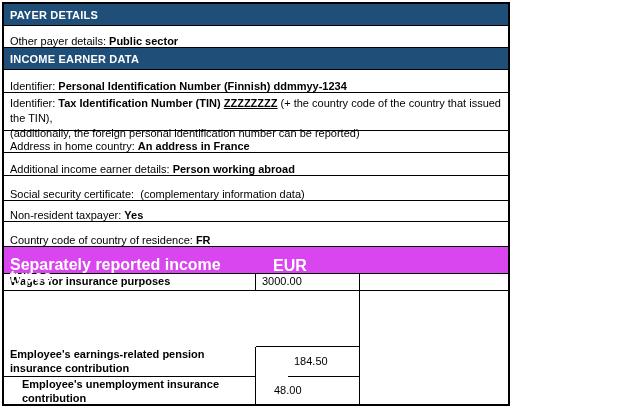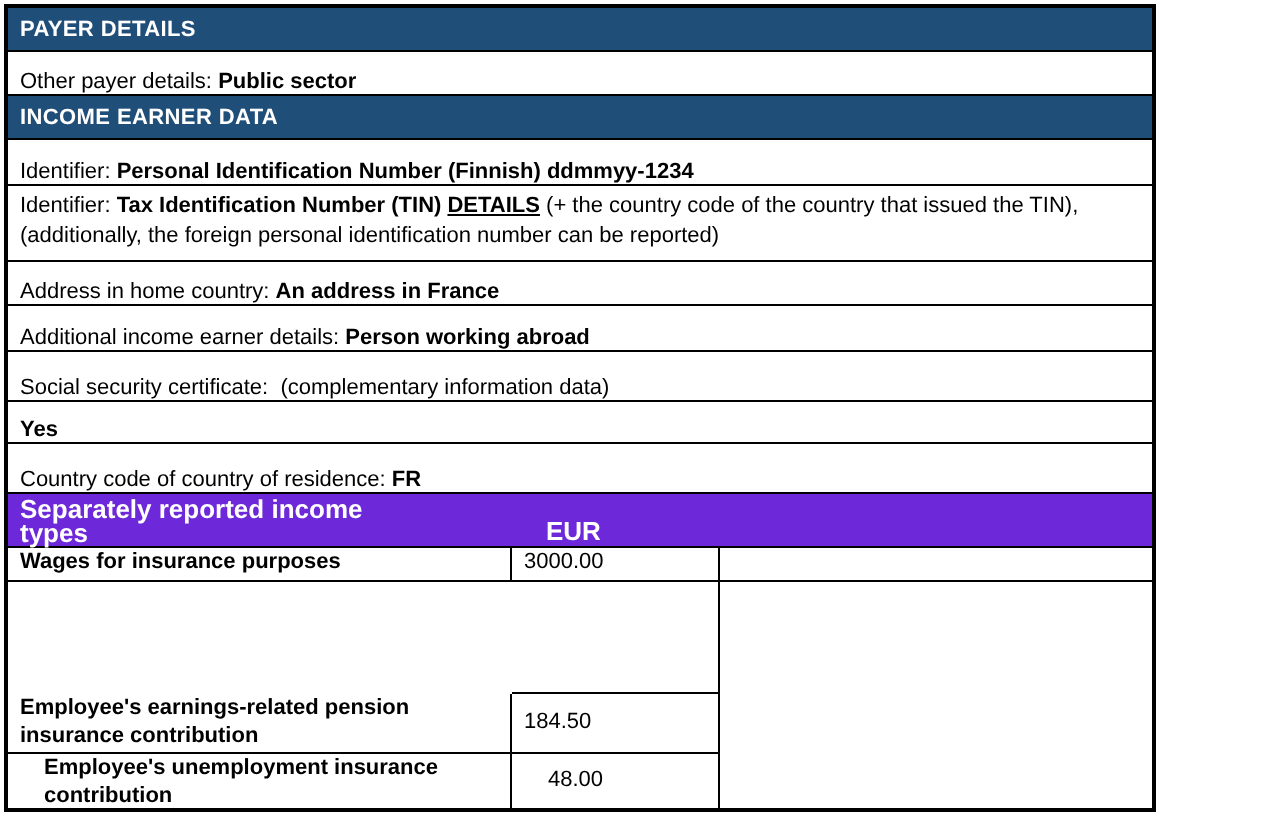--- a/index.html
+++ b/index.html
@@ -1,37 +1,37 @@
 <!DOCTYPE html>
 <html><head>
 <meta charset="utf-8">
 <style>
   * { margin:0; padding:0; box-sizing:border-box; }
   html,body { background:#ffffff; }
   body { font-family:"Liberation Sans", sans-serif; color:#000; }
   .page { width:640px; height:408px; background:#fff; padding:2px; overflow:hidden; }
-  .doc { width:576px; border:2px solid #000; background:#fff; }
+  .doc { width:508px; border:2px solid #000; background:#fff; }
 
   .sec-h {
     background:#1f4e79; color:#fff; font-weight:bold; font-size:11px;
     height:22px; display:flex; align-items:center; padding:0 6px;
     border-bottom:1.5px solid #000; letter-spacing:0.2px;
   }
   .row {
     font-size:11px; display:flex; align-items:flex-end;
     padding:0 6px; border-bottom:1.5px solid #000; white-space:pre-wrap;
   }
   .row .b { font-weight:bold; }
   .row .u { font-weight:bold; text-decoration:underline; }
   .row.multi { display:block; line-height:15px; padding-top:3px; }
   .h21{height:21px} .h22{height:22px} .h23{height:23px} .h25{height:25px} .h38{height:38px}
 
   .inc-h {
-    background:#6d28d9; color:#fff; font-weight:bold; font-size:13px;
-    line-height:12px; height:27px; padding:2px 6px 0 6px;
+    background:#d946ef; color:#fff; font-weight:bold; font-size:16px;
+    line-height:12px; height:27px; padding:12px 6px 0 6px;
     border-bottom:1.5px solid #000; position:relative;
   }
   .inc-h .eur { position:absolute; left:269px; top:13px; }
 
   .income-grid {
     display:grid;
     grid-template-columns:252px 104px 1fr;
     grid-template-rows:17px 56px 30px 27px;
     font-size:11px; line-height:13.5px;
   }
@@ -55,47 +55,47 @@
     </div>
 
     <div class="row h22"><span>Other payer details: </span><span class="b">Public sector</span></div>
 
     <div class="sec-h">
       <span>INCOME EARNER DATA</span>
     </div>
 
     <div class="row h23"><span>Identifier: </span><span class="b">Personal Identification Number (Finnish) ddmmyy-1234</span></div>
 
-    <div class="row multi h38"><span>Identifier: </span><span class="b">Tax Identification Number (TIN) </span><span class="u">DETAILS</span><span> (+ the country code of the country that issued the TIN),</span><br><span>(additionally, the foreign personal identification number can be reported)</span></div>
+    <div class="row multi h38"><span>Identifier: </span><span class="b">Tax Identification Number (TIN) </span><span class="u">ZZZZZZZZ</span><span> (+ the country code of the country that issued the TIN),</span><br><span>(additionally, the foreign personal identification number can be reported)</span></div>
 
     <div class="row h22"><span>Address in home country: </span><span class="b">An address in France</span></div>
 
     <div class="row h23"><span>Additional income earner details: </span><span class="b">Person working abroad</span></div>
 
     <div class="row h25"><span>Social security certificate: </span><span> (complementary information data)</span></div>
 
-    <div class="row h21"><span class="b">Yes</span></div>
+    <div class="row h21"><span>Non-resident taxpayer: </span><span class="b">Yes</span></div>
 
     <div class="row h25"><span>Country code of country of residence: </span><span class="b">FR</span></div>
 
     <div class="inc-h">
       <div>Separately reported income</div>
       <div>types</div>
       <span class="eur">EUR</span>
     </div>
 
     <div class="income-grid">
       <div class="cell bold" style="grid-column:1;grid-row:1;">Wages for insurance purposes</div>
       <div class="cell" style="grid-column:2;grid-row:1;">3000.00</div>
       <div class="cell empty3" style="grid-column:3;grid-row:1;"></div>
 
       <div class="cell" style="grid-column:2;grid-row:2;"></div>
 
       <div class="cell bold" style="grid-column:1;grid-row:3;">Employee's earnings-related pension insurance contribution</div>
-      <div class="cell amt-c" style="grid-column:2;grid-row:3;">184.50</div>
+      <div class="cell amt-c" style="grid-column:2;grid-row:3;margin-left:32px;">184.50</div>
 
       <div class="cell bold nb" style="grid-column:1;grid-row:4;">Employee's unemployment insurance contribution</div>
       <div class="cell amt-c nb" style="grid-column:2;grid-row:4;">48.00</div>
 
       <div class="merged3"></div>
     </div>
 
   </div>
 </div>
 

